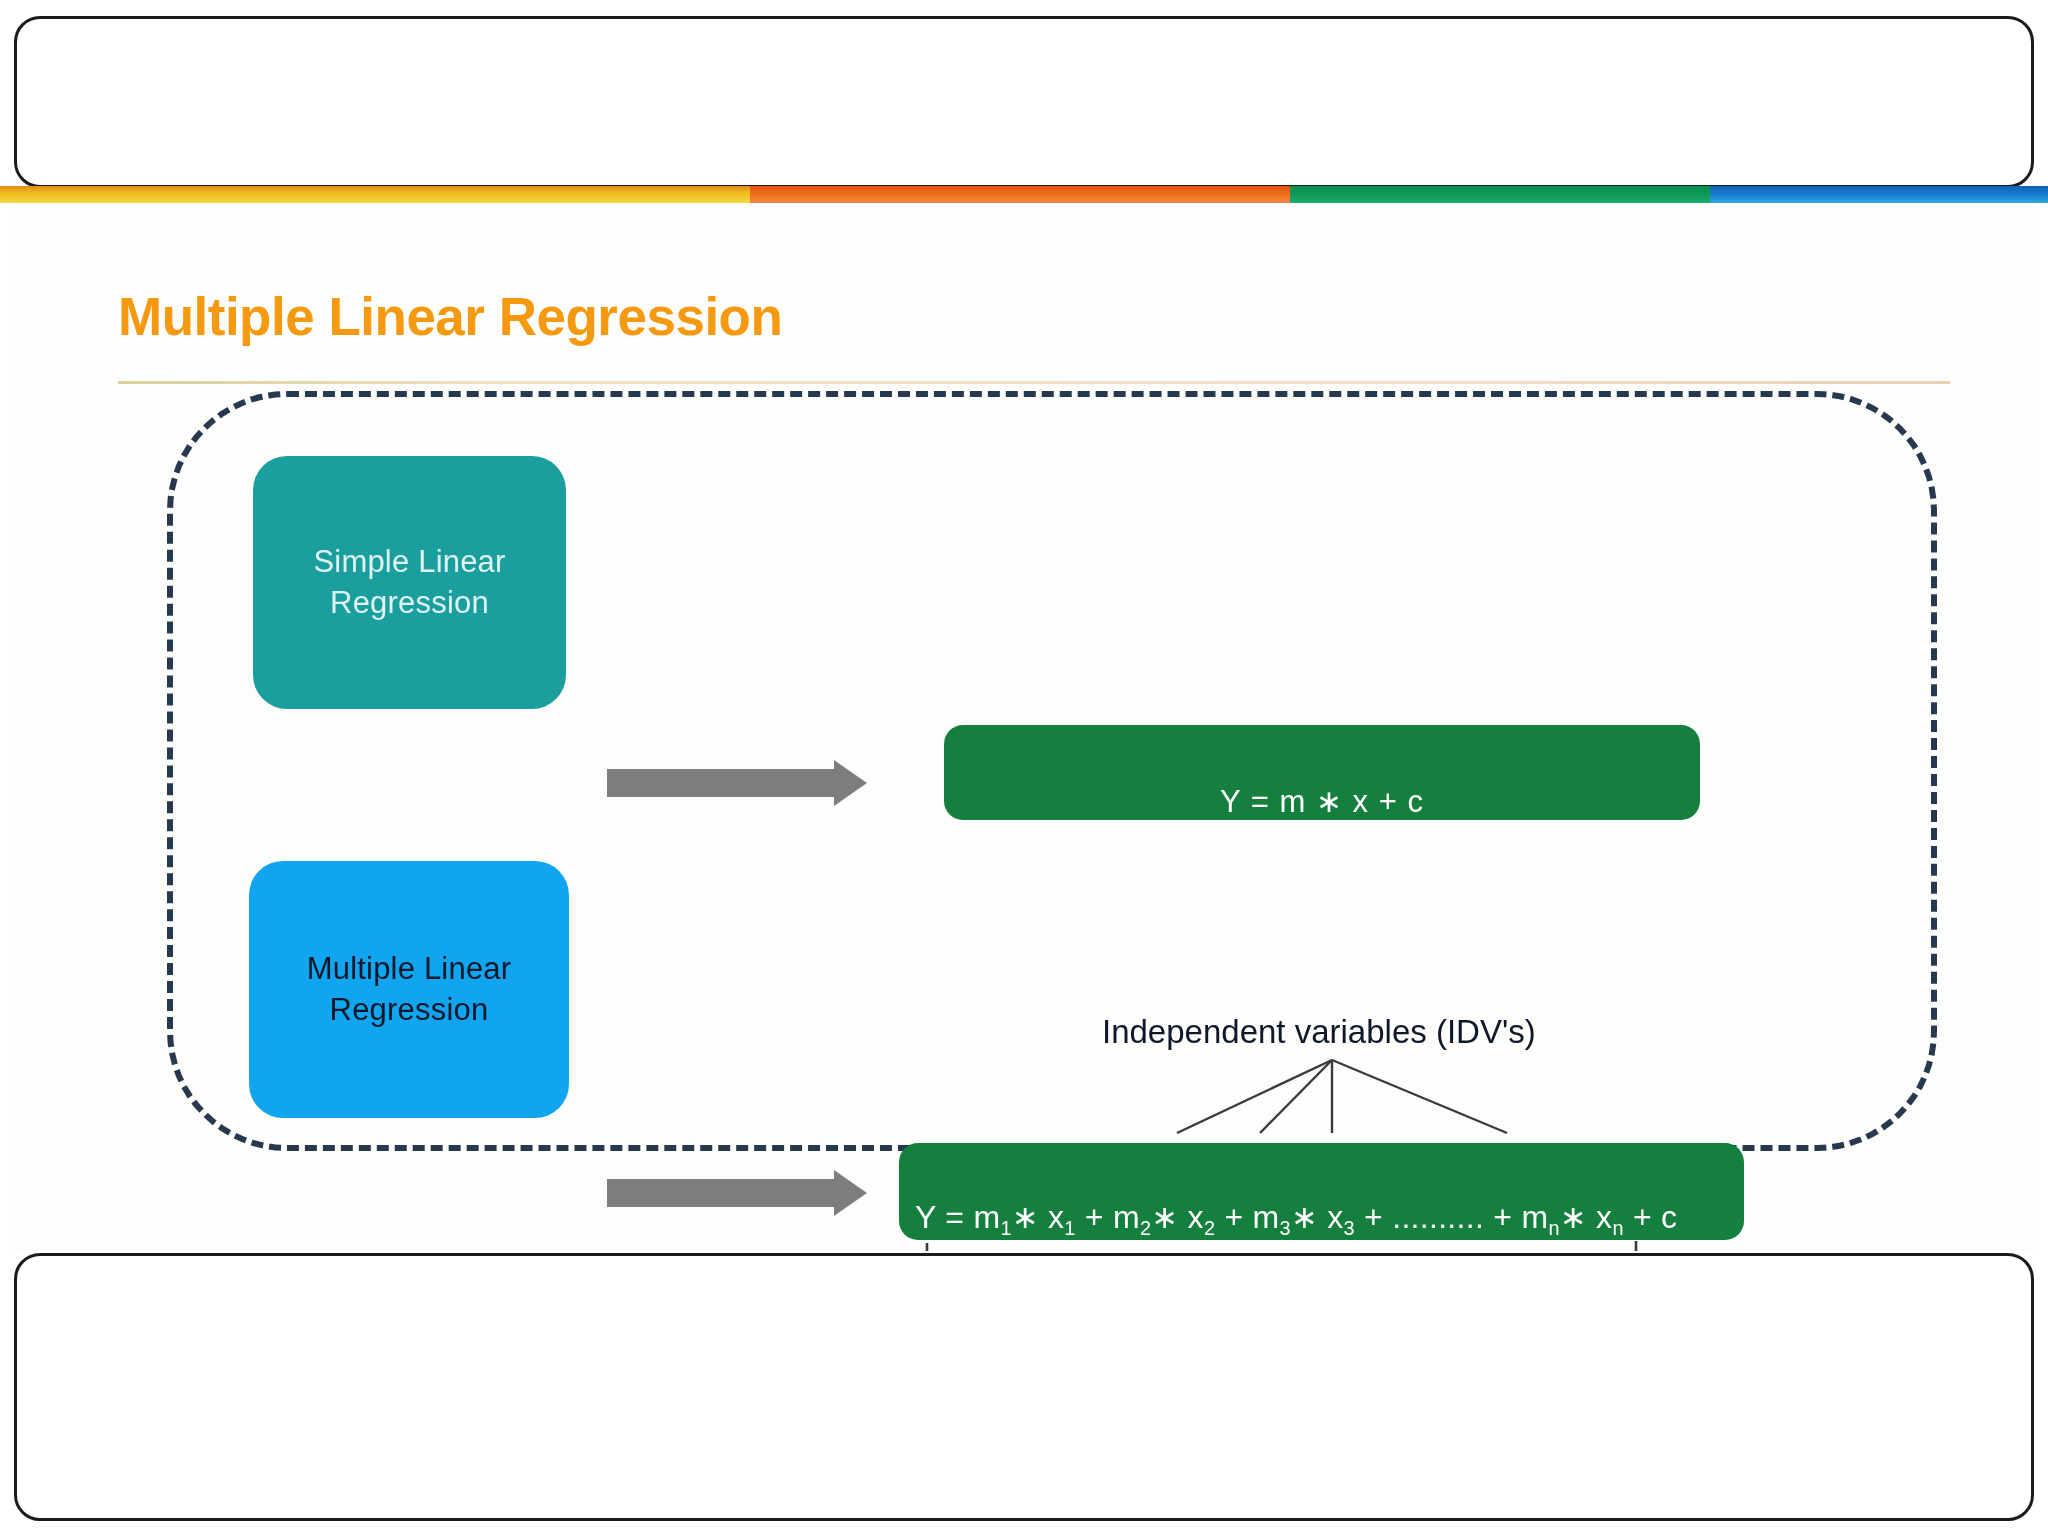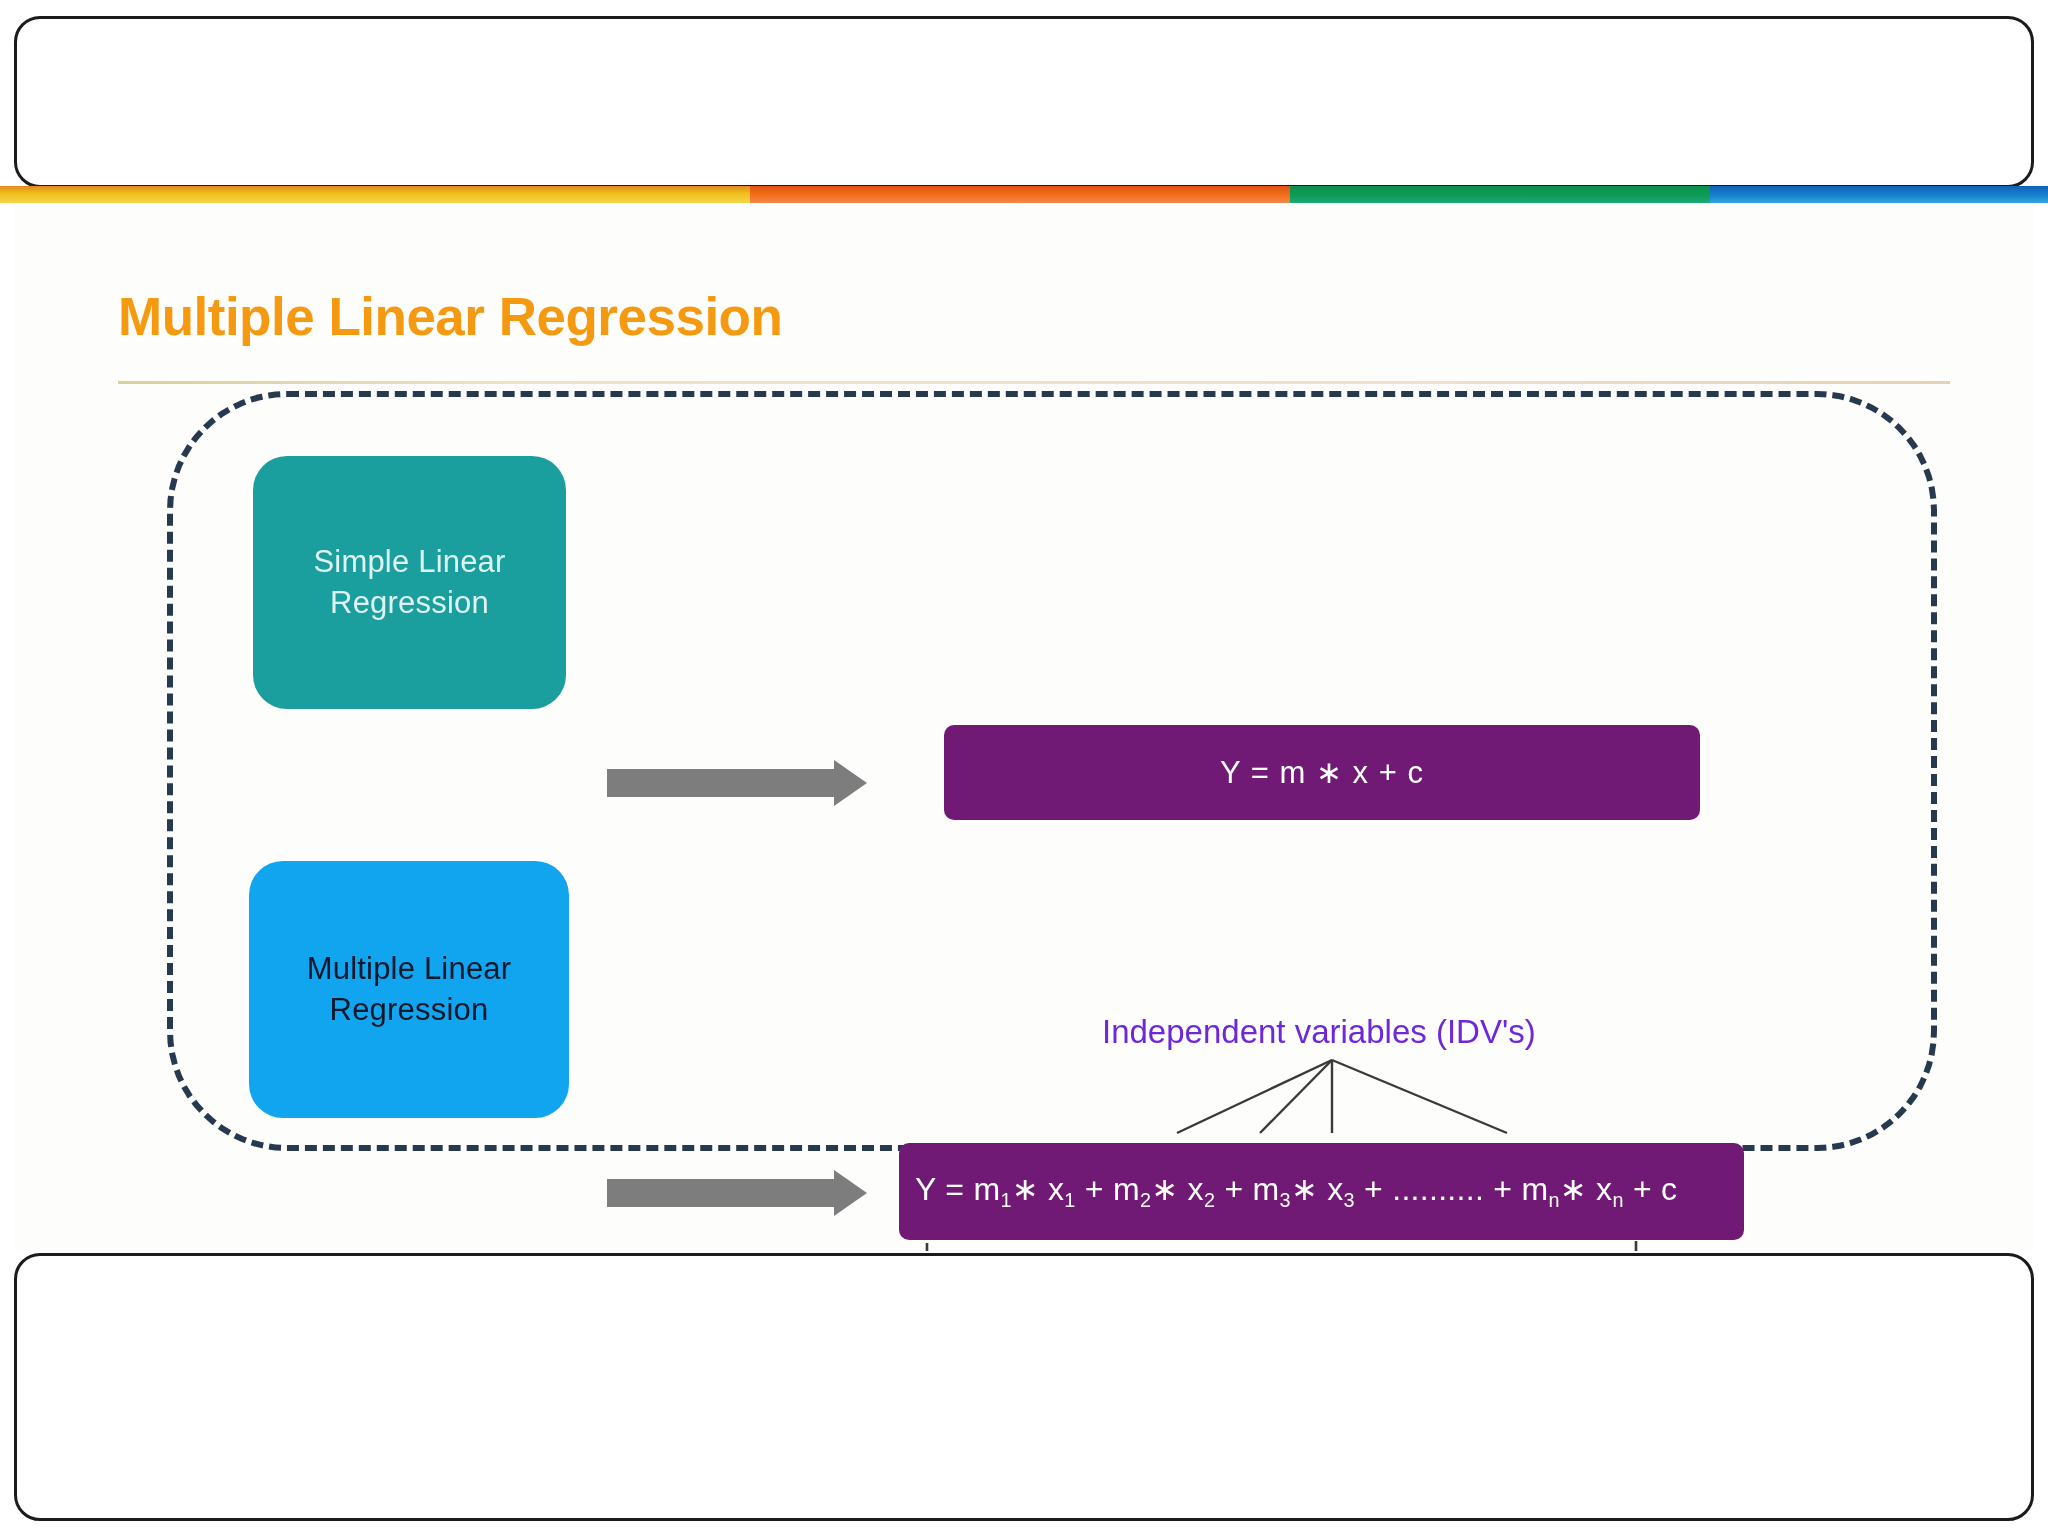--- a/index.html
+++ b/index.html
@@ -150,24 +150,24 @@
   .arrow-1 { left: 593px; top: 557px; width: 260px; }
   .arrow-1 .shaft { width: 227px; }
   .arrow-1 .head  { left: 227px; }
   .arrow-2 { left: 593px; top: 967px; width: 260px; }
   .arrow-2 .shaft { width: 227px; }
   .arrow-2 .head  { left: 227px; }
 
   
   .formula-bar {
     position: absolute;
-    background: #701a75;
-    border-radius: 10px;
+    background: #15803d;
+    border-radius: 19px;
     display: flex;
-    align-items: center;
+    align-items: flex-end;
     justify-content: center;
     color: #ffffff;
     white-space: nowrap;
   }
   .formula-simple {
     left: 930px;
     top: 522px;
     width: 756px;
     height: 95px;
     font-size: 31px;
@@ -182,21 +182,21 @@
     letter-spacing: 0.3px;
     padding-left: 16px;
     justify-content: flex-start;
     box-sizing: border-box;
   }
   .formula-multiple sub { font-size: 0.62em; }
 
   
   .anno {
     position: absolute;
-    color: #6d28d9;
+    color: #0f172a;
     white-space: nowrap;
   }
   .anno-idv     { left: 1088px; top: 810px; font-size: 33px; }
   .anno-dv      { left: 735px;  top: 1108px; font-size: 33px; }
   .anno-mlist   { left: 1194px; top: 1043px; font-size: 33px; }
   .anno-mlist sub { font-size: 0.66em; }
   .anno-slopes  { left: 1256px; top: 1112px; font-size: 33px; }
   .anno-coeff   { left: 1676px; top: 1108px; font-size: 33px; }
 
   

